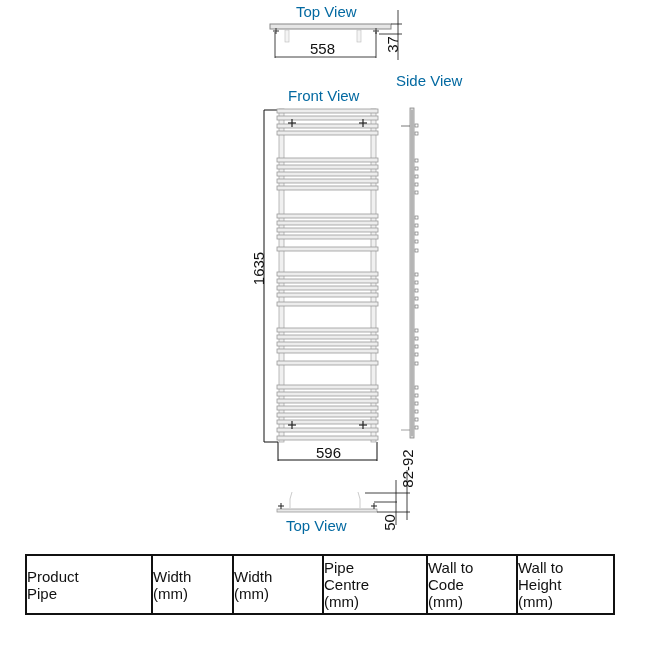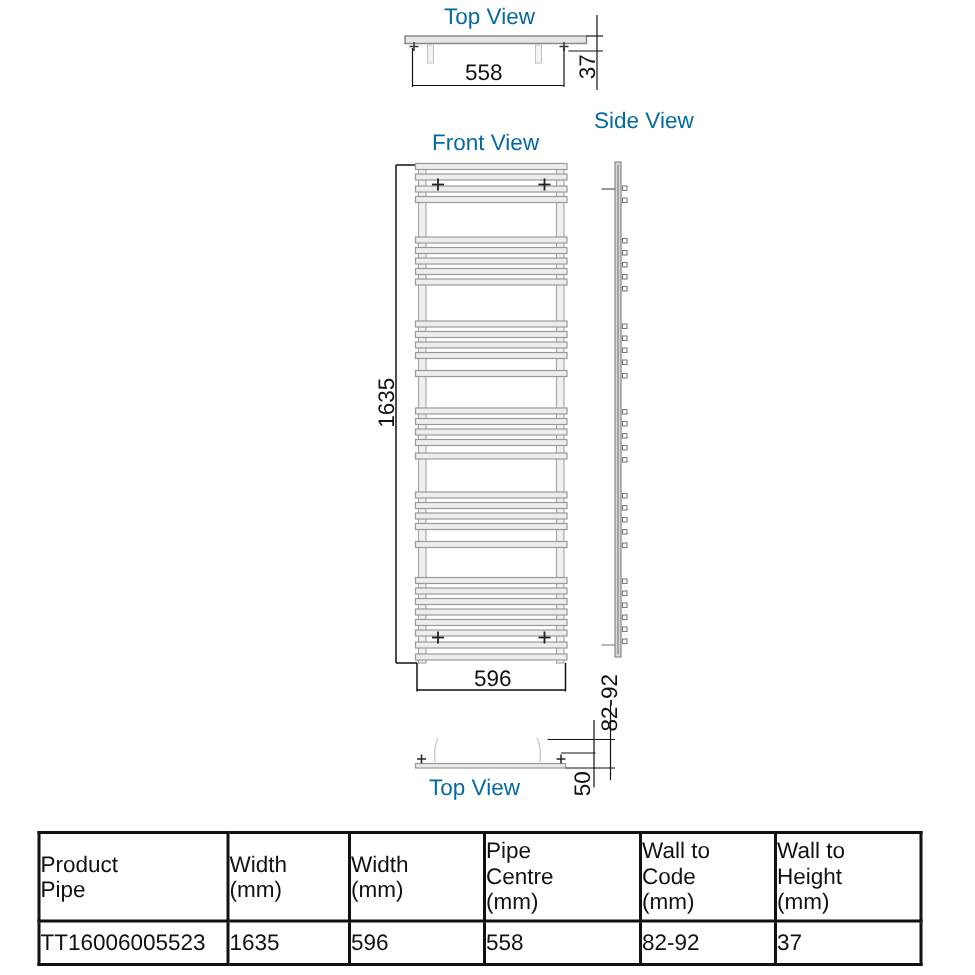--- a/index.html
+++ b/index.html
@@ -192,22 +192,14 @@
     <th style="width:102px;margin-left:32px;">
       <span>Pipe</span><br><span>Centre</span><br><span>(mm)</span>
     </th>
     <th style="width:88px;">
       <span>Wall to</span><br><span>Code</span><br><span>(mm)</span>
     </th>
     <th style="width:95px;">
       <span>Wall to</span><br><span>Height</span><br><span>(mm)</span>
     </th>
   </tr>
-  <tr>
-    <td>TT16006005523</td>
-    <td>1635</td>
-    <td>596</td>
-    <td>558</td>
-    <td>82-92</td>
-    <td>37</td>
-  </tr>
 </tbody>
   </table>
 
 </body></html>

